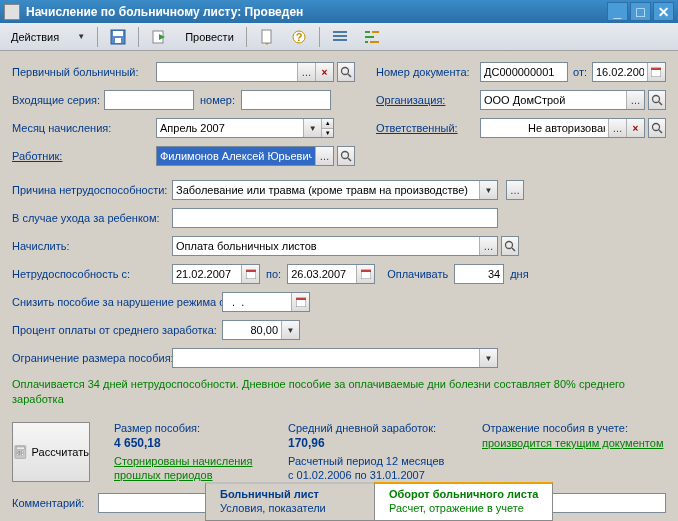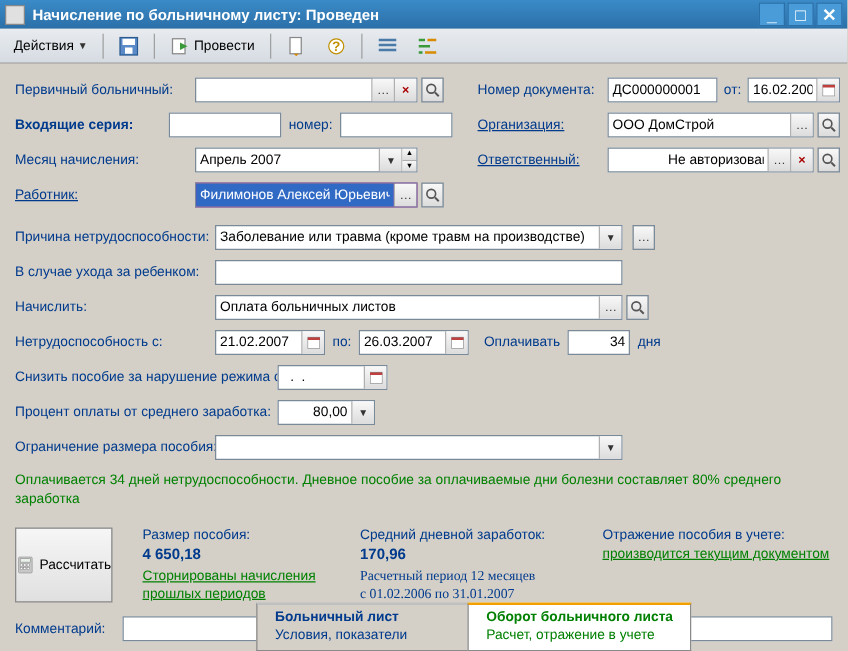--- a/index.html
+++ b/index.html
@@ -2,21 +2,21 @@
 <html><head>
 <meta charset="utf-8">
 <style>
 * { box-sizing: border-box; margin: 0; padding: 0; font-family: Tahoma, Arial, sans-serif; font-size: 11px; }
 body { background: #d4d0c8; width: 678px; height: 521px; overflow: hidden; }
 .titlebar { background: linear-gradient(to bottom, #3a8bc8, #2b6fa8); height: 23px; display: flex; align-items: center; padding: 0 4px; color: #fff; }
 .titlebar-icon { width: 16px; height: 16px; background: #e0e0e0; margin-right: 6px; border: 1px solid #888; }
 .titlebar-text { flex: 1; font-weight: bold; font-size: 12px; }
 .win-btn { width: 21px; height: 19px; background: #4a9cd8; color: #fff; display: flex; align-items: center; justify-content: center; margin-left: 2px; font-size: 14px; font-weight: bold; cursor: pointer; border: 1px solid #2b6fa8; }
 .toolbar { background: linear-gradient(to bottom, #e8ebef, #d6dce3); height: 28px; border-bottom: 1px solid #a0a0a0; display: flex; align-items: center; padding: 2px 4px; gap: 2px; }
-.tb-btn { padding: 2px 6px; display: flex; align-items: center; gap: 3px; border: 1px solid transparent; cursor: pointer; height: 22px; }
+.tb-btn { padding: 2px 6px; display: flex; align-items: center; gap: 18px; border: 1px solid transparent; cursor: pointer; height: 22px; }
 .tb-dd { font-size: 8px; color: #333; }
 .tb-sep { width: 1px; height: 20px; background: #a0a0a0; margin: 0 3px; }
 .tb-icon { width: 16px; height: 16px; display: inline-block; }
 .content { padding: 10px 12px; background: #d4d0c8; }
 .row { display: flex; align-items: center; margin-bottom: 6px; min-height: 22px; }
 .lbl { color: #003a8c; white-space: nowrap; }
 .fld { display: flex; align-items: center; border: 1px solid #7a8a99; background: #fff; height: 20px; }
 .fld input { border: none; outline: none; padding: 0 3px; height: 18px; width: 100%; background: transparent; }
 .fld-sel { background: #a21caf; }
 .fld-sel input { color: #fff; background: #316ac5; }
@@ -28,21 +28,21 @@
 .spin-btn:first-child { border-bottom: 1px solid #b0b0b0; }
 .link { color: #003a8c; text-decoration: underline; cursor: pointer; }
 .green-note { color: #008000; margin: 8px 0 14px; line-height: 1.4; }
 .summary-row { display: flex; gap: 24px; margin-bottom: 10px; }
 .calc-btn { width: 78px; height: 60px; border: 1px solid #8a8a8a; background: linear-gradient(to bottom, #f6f6f6, #e0e0e0); display: flex; flex-direction: row; align-items: center; justify-content: center; gap: 4px; cursor: pointer; }
 .calc-icon { width: 32px; height: 32px; }
 .sum-col { flex: 1; }
 .sum-lbl { color: #003a8c; margin-bottom: 2px; }
 .sum-val { color: #003a8c; font-weight: bold; font-size: 12px; margin-bottom: 4px; }
 .sum-link { color: #008000; text-decoration: underline; cursor: pointer; display: block; line-height: 1.3; }
-.sum-sub { color: #003a8c; line-height: 1.3; font-family: Liberation Serif, serif; }
+.sum-sub { color: #003a8c; line-height: 1.3; }
 .tabs { display: flex; position: absolute; bottom: 0; left: 205px; }
 .tab { border: 1px solid #8a8a8a; border-top: 2px solid #c0c0c0; padding: 4px 14px 6px; background: #d4d0c8; margin-right: -1px; min-width: 170px; }
 .tab-act { border-top: 2px solid #f0a000; background: #ffffff; }
 .tab-t1 { font-weight: bold; color: #003a8c; margin-bottom: 2px; }
 .tab-t2 { color: #003a8c; }
 .tab-act-g .tab-t1 { color: #008000; }
 .tab-act-g .tab-t2 { color: #008000; }
 </style>
 </head>
 <body>
@@ -119,21 +119,21 @@
           <div class="fbtn fbtn-x">×</div>
         </div>
         <div class="fbtn" style="height:20px;border:1px solid #7a8a99;margin-left:3px;">
           <svg width="12" height="12" viewBox="0 0 12 12">
               <circle cx="5" cy="5" r="3.5" fill="none" stroke="#555" stroke-width="1.3"></circle>
               <line x1="8" y1="8" x2="11" y2="11" stroke="#555" stroke-width="1.5"></line>
             </svg>
         </div>
       </div>
       <div class="row">
-        <span class="lbl" style="width:123px;font-weight:bold;">Входящие серия:</span>
+        <span class="lbl" style="width:92px;">Входящие серия:</span>
         <div class="fld" style="width:90px;">
             <input value="" style="">
           </div>
         <span class="lbl" style="margin:0 6px;">номер:</span>
         <div class="fld" style="width:90px;">
             <input value="" style="">
           </div>
       </div>
       <div class="row">
         <span class="lbl" style="width:144px;">Месяц начисления:</span>

